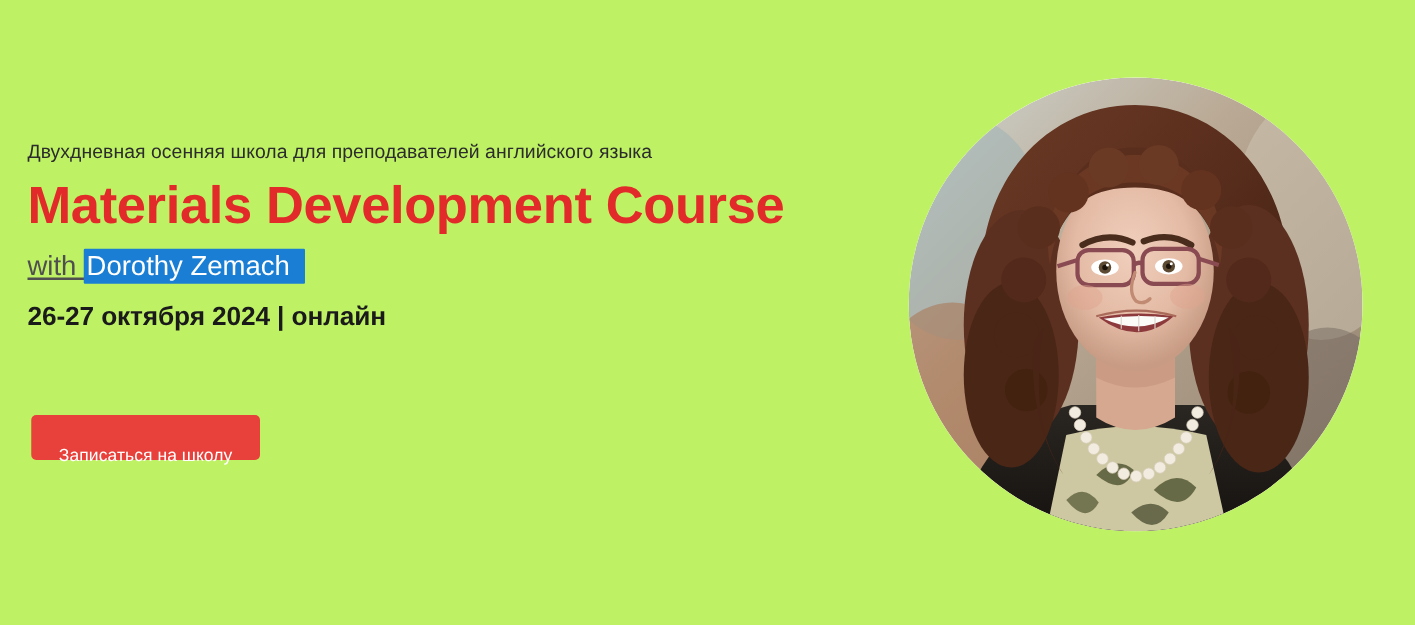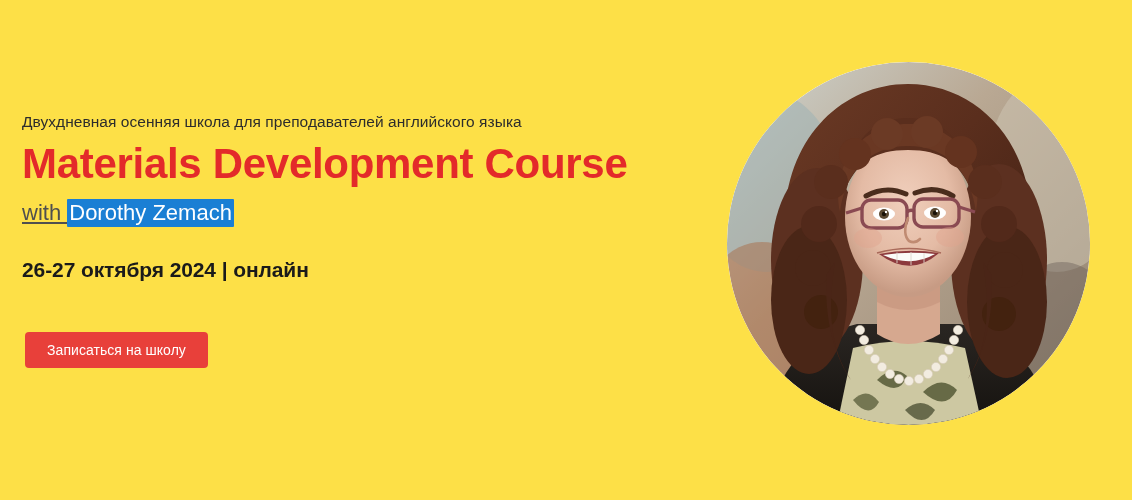--- a/index.html
+++ b/index.html
@@ -9,21 +9,21 @@
     height: 500px;
     background: #ffffff;
     font-family: "Liberation Sans", "DejaVu Sans", sans-serif;
     overflow: hidden;
   }
 
   .page {
     position: relative;
     width: 1132px;
     height: 500px;
-    background: #fde047;
+    background: #bef264;
   }
 
   
   .hero-text {
     position: absolute;
     left: 22px;
     top: 112px;
     width: 660px;
   }
 
@@ -56,26 +56,26 @@
   }
 
   .presenter-with {
     color: #4f4f4f;
     text-decoration: underline;
   }
 
   .presenter-name {
     background: #1a7fd4;
     color: #ffffff;
-    padding: 1px 2px 2px 2px;
+    padding: 1px 12px 2px 2px;
     border-radius: 1px;
   }
 
   .date-line {
-    margin-top: 30px;
+    margin-top: 14px;
     font-size: 21px;
     line-height: 26px;
     font-weight: 700;
     color: #1a1a1a;
     letter-spacing: -0.1px;
     white-space: nowrap;
   }
 
   
   .cta-button {
@@ -87,21 +87,21 @@
     background: #e8403a;
     color: #ffffff;
     border: none;
     border-radius: 4px;
     font-family: "Liberation Sans", "DejaVu Sans", sans-serif;
     font-size: 14px;
     font-weight: 400;
     line-height: 36px;
     text-align: center;
     cursor: pointer;
-    padding: 0;
+    padding: 14px;
     letter-spacing: 0.05px;
     white-space: nowrap;
   }
 
   
   .portrait-wrap {
     position: absolute;
     left: 727px;
     top: 62px;
     width: 363px;

